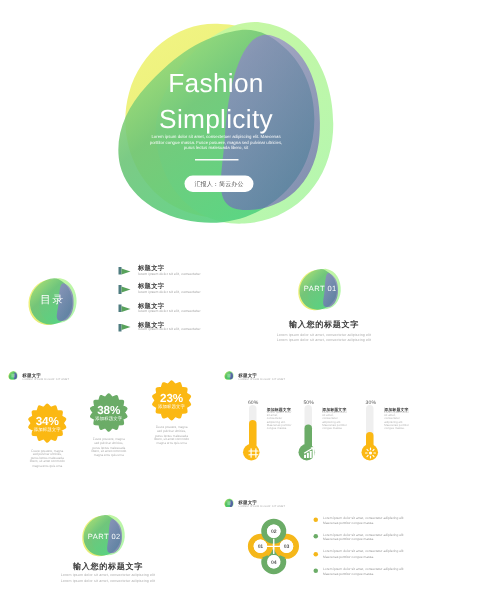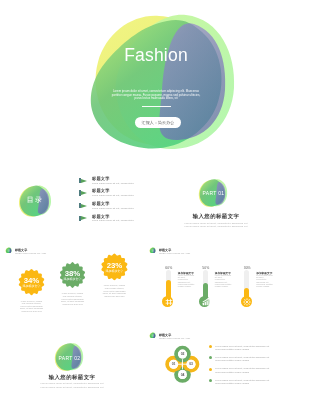--- a/index.html
+++ b/index.html
@@ -1,19 +1,19 @@
 <!DOCTYPE html>
 <html><head>
 <meta charset="utf-8">
 <style>
 html,body{margin:0;padding:0;background:#fff;}
 body{width:288px;height:407px;overflow:hidden;font-family:"Liberation Sans",sans-serif;}
 .deck{position:relative;width:288px;height:407px;background:#fff;}
 .slide{position:absolute;background:#fff;overflow:hidden;}
-#s1{left:12px;top:0;width:288px;height:152px;}
+#s1{left:0;top:0;width:288px;height:152px;}
 #s2{left:0;top:152px;width:144px;height:85px;}
 #s3{left:144px;top:152px;width:144px;height:85px;}
 #s4{left:0;top:237px;width:144px;height:85px;}
 #s5{left:144px;top:237px;width:144px;height:85px;}
 #s6{left:0;top:322px;width:144px;height:85px;}
 #s7{left:144px;top:322px;width:144px;height:85px;}
 svg{display:block;}
 
 
 .blob-sm{position:absolute;}
@@ -90,20 +90,21 @@
             <stop offset="1" stop-color="#5B4AAE"></stop>
           </linearGradient>
   </defs>
   <path d="M147 16 C120 14, 94 33, 86 62 C78 91, 90 124, 117 138 C144 152, 180 145, 194 120 C208 95, 206 52, 182 30 C172 21, 158 16, 147 16 Z" fill="url(#gy)" opacity="0.95"></path>
   <path d="M174 15 C208 19, 224 54, 222 88 C220 122, 196 147, 163 149 C130 151, 107 125, 104 92 C101 55, 142 11, 174 15 Z" fill="url(#glg)" opacity="0.95"></path>
   <path d="M155 21 C130 26, 113 41, 98 57 C83 73, 76 92, 80 110 C85 130, 105 145, 132 148 C165 152, 195 132, 205 105 C215 78, 208 48, 190 32 C178 21, 168 18, 155 21 Z" fill="url(#gg1)" opacity="0.90"></path>
   <path d="M182 24 C206 32, 215 60, 213 90 C211 120, 192 139, 166 140 C140 141, 148 120, 150 90 C152 56, 162 17, 182 24 Z" fill="url(#gp)" opacity="0.60"></path>
  </svg>
  <div class="cov-txt">
    <div class="cov-t cov-t1">Fashion</div>
+   <div class="cov-t cov-t2">Simplicity</div>
    <div class="cov-sub">Lorem ipsum dolor sit amet, consectetuer adipiscing elit. Maecenas porttitor congue massa. Fusce posuere, magna sed pulvinar ultricies, purus lectus malesuada libero, sit</div>
    <div class="cov-rule"></div>
    <div class="cov-badge">汇报人：简云办公</div>
  </div>
 </div>
 
 <div class="slide" id="s2">
  <svg class="blob-sm" style="left:16px;top:31px" width="38" height="35" viewBox="0 0 38 35">
   <defs>
    <linearGradient id="c2y" x1="0.1" y1="0" x2="0.7" y2="1">

